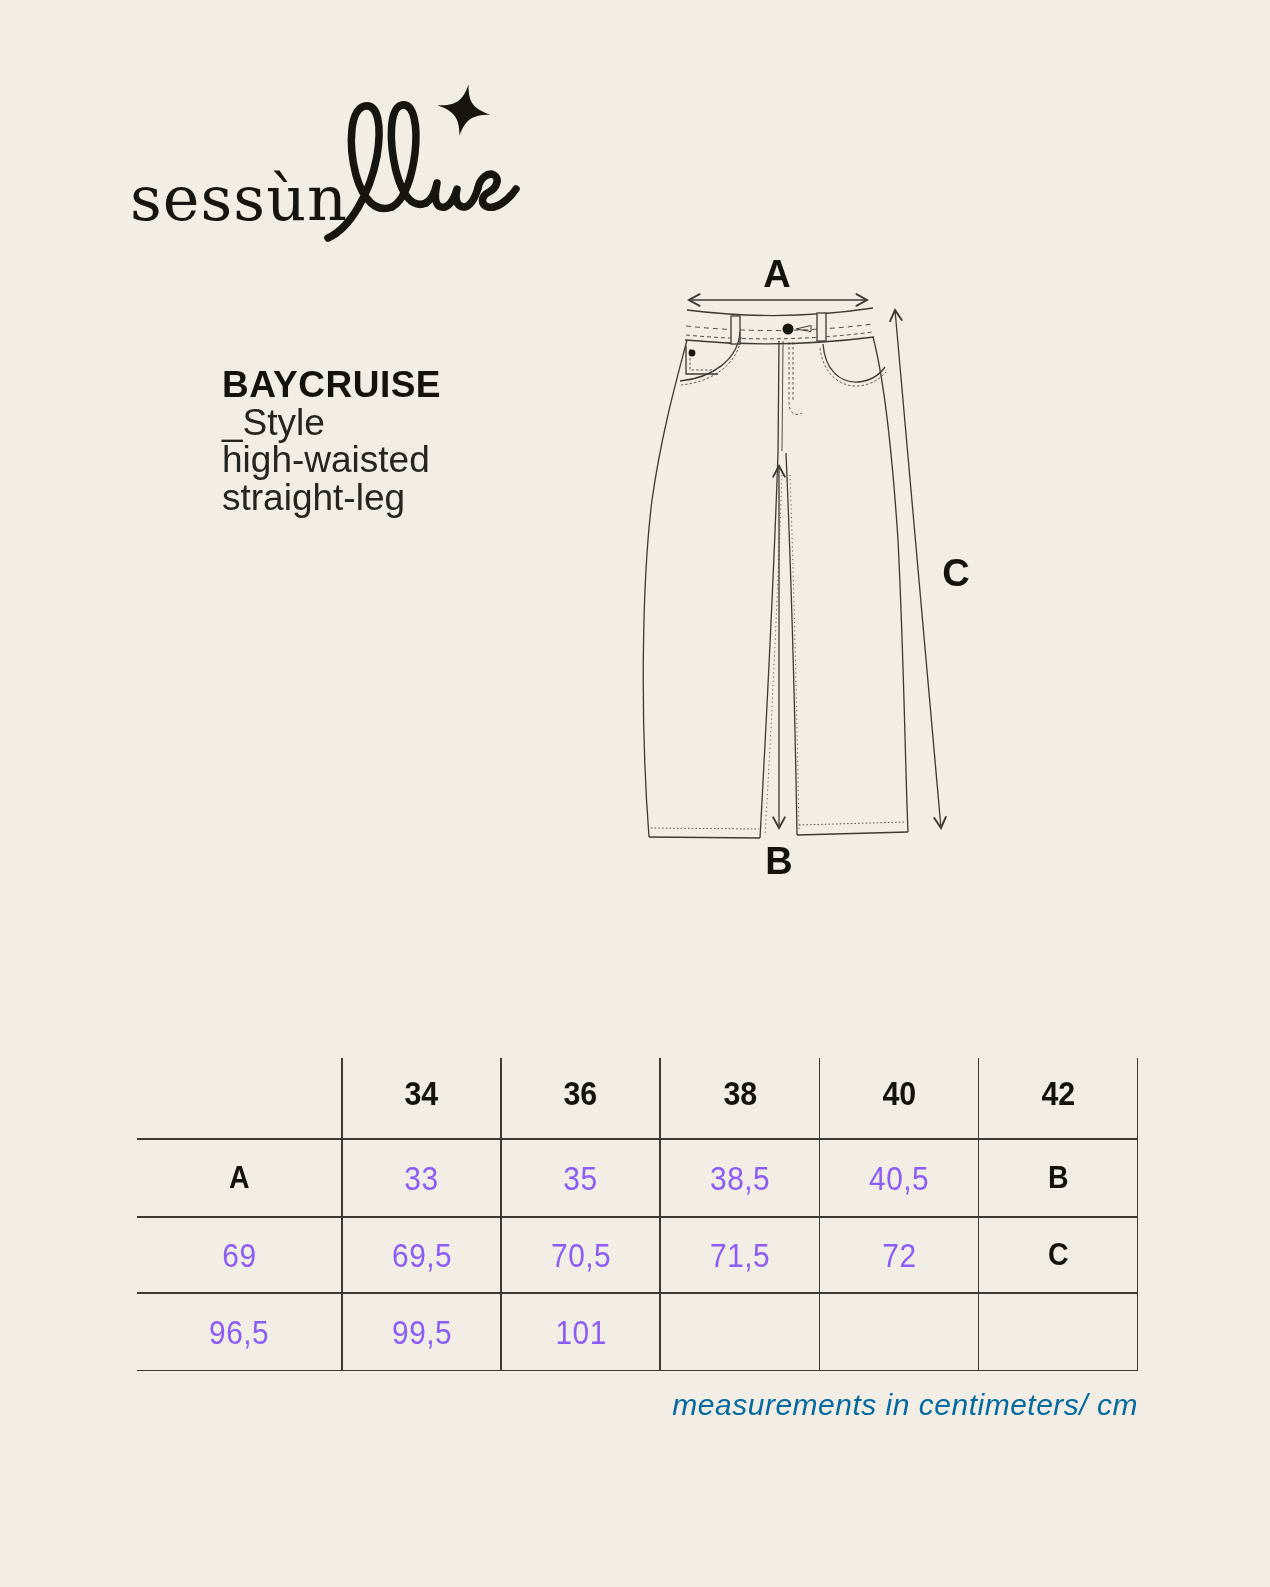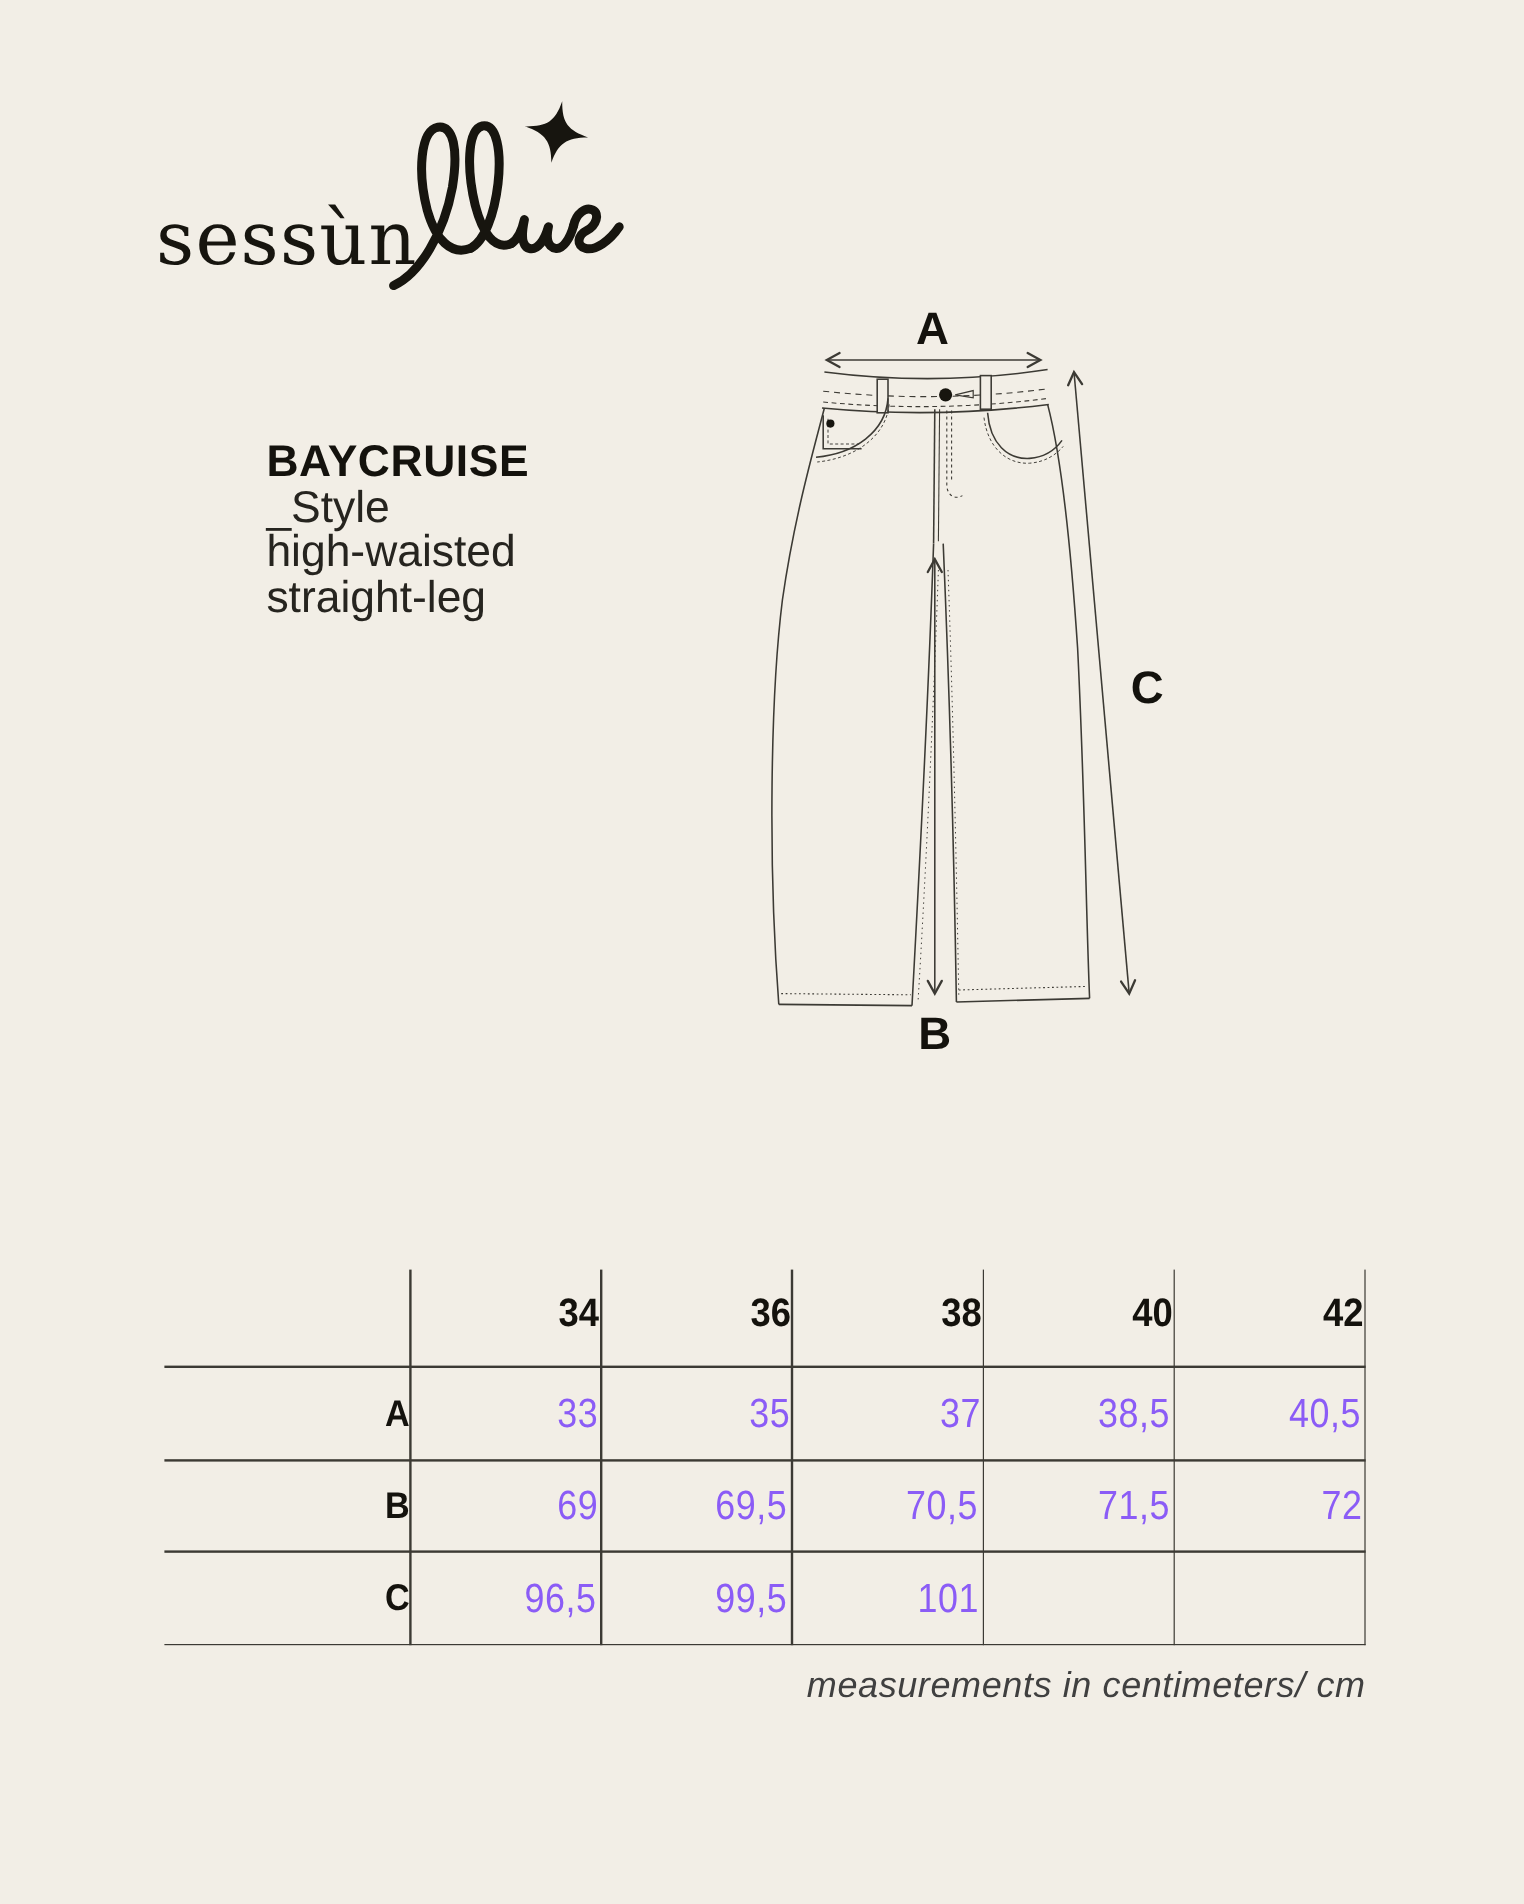--- a/index.html
+++ b/index.html
@@ -32,33 +32,33 @@
   .dim-label{font-family:"Liberation Sans",sans-serif;font-size:38px;font-weight:bold;fill:#14120d;}
 
   
   .size-table{left:137px;top:1048px;width:1001px;height:323px;}
   .grid{
     position:absolute;left:0;top:0;width:1001px;height:323px;
     display:grid;
     grid-template-columns:205px repeat(5,159.2px);
     grid-template-rows:91px 78px 76px 78px;
   }
-  .cell{display:flex;align-items:center;justify-content:flex-end;}
+  .cell{display:flex;align-items:center;justify-content:center;}
   .size-head{font-size:33px;font-weight:bold;color:#14120d;}
   .row-label{font-size:31px;font-weight:bold;color:#14120d;}
   .size-head span,.row-label span{display:inline-block;transform:scaleX(.92);}
   .val{font-size:34px;color:#8b5cf6;letter-spacing:.5px;}
   .val span{display:inline-block;transform:scaleX(.88);}
   .vline{position:absolute;width:1.5px;top:10px;height:313px;background:#3c3a34;}
   .hline{position:absolute;left:0;width:1001px;height:1.5px;background:#3c3a34;}
 
   
   .footer-note{
     right:132px;top:1388px;
-    font-size:30px;font-style:italic;color:#404040;
+    font-size:30px;font-style:italic;color:#0369a1;
     letter-spacing:.5px;
   }
 </style>
 </head>
 <body>
 
 <div class="abs wordmark">sessùn</div>
 
 <svg class="abs script-logo" width="230" height="185" viewBox="0 0 230 185">
   <g stroke="#17150f" stroke-width="7.5" fill="none" stroke-linecap="round" stroke-linejoin="round">
@@ -164,23 +164,20 @@
       </div>
 
     <div class="cell row-label">
         <span>A</span>
       </div>
     <div class="cell val">
         <span>33</span>
       </div>
     <div class="cell val">
         <span>35</span>
-      </div>
-    <div class="cell val">
-        <span>37</span>
       </div>
     <div class="cell val">
         <span>38,5</span>
       </div>
     <div class="cell val">
         <span>40,5</span>
       </div>
 
     <div class="cell row-label">
         <span>B</span>

